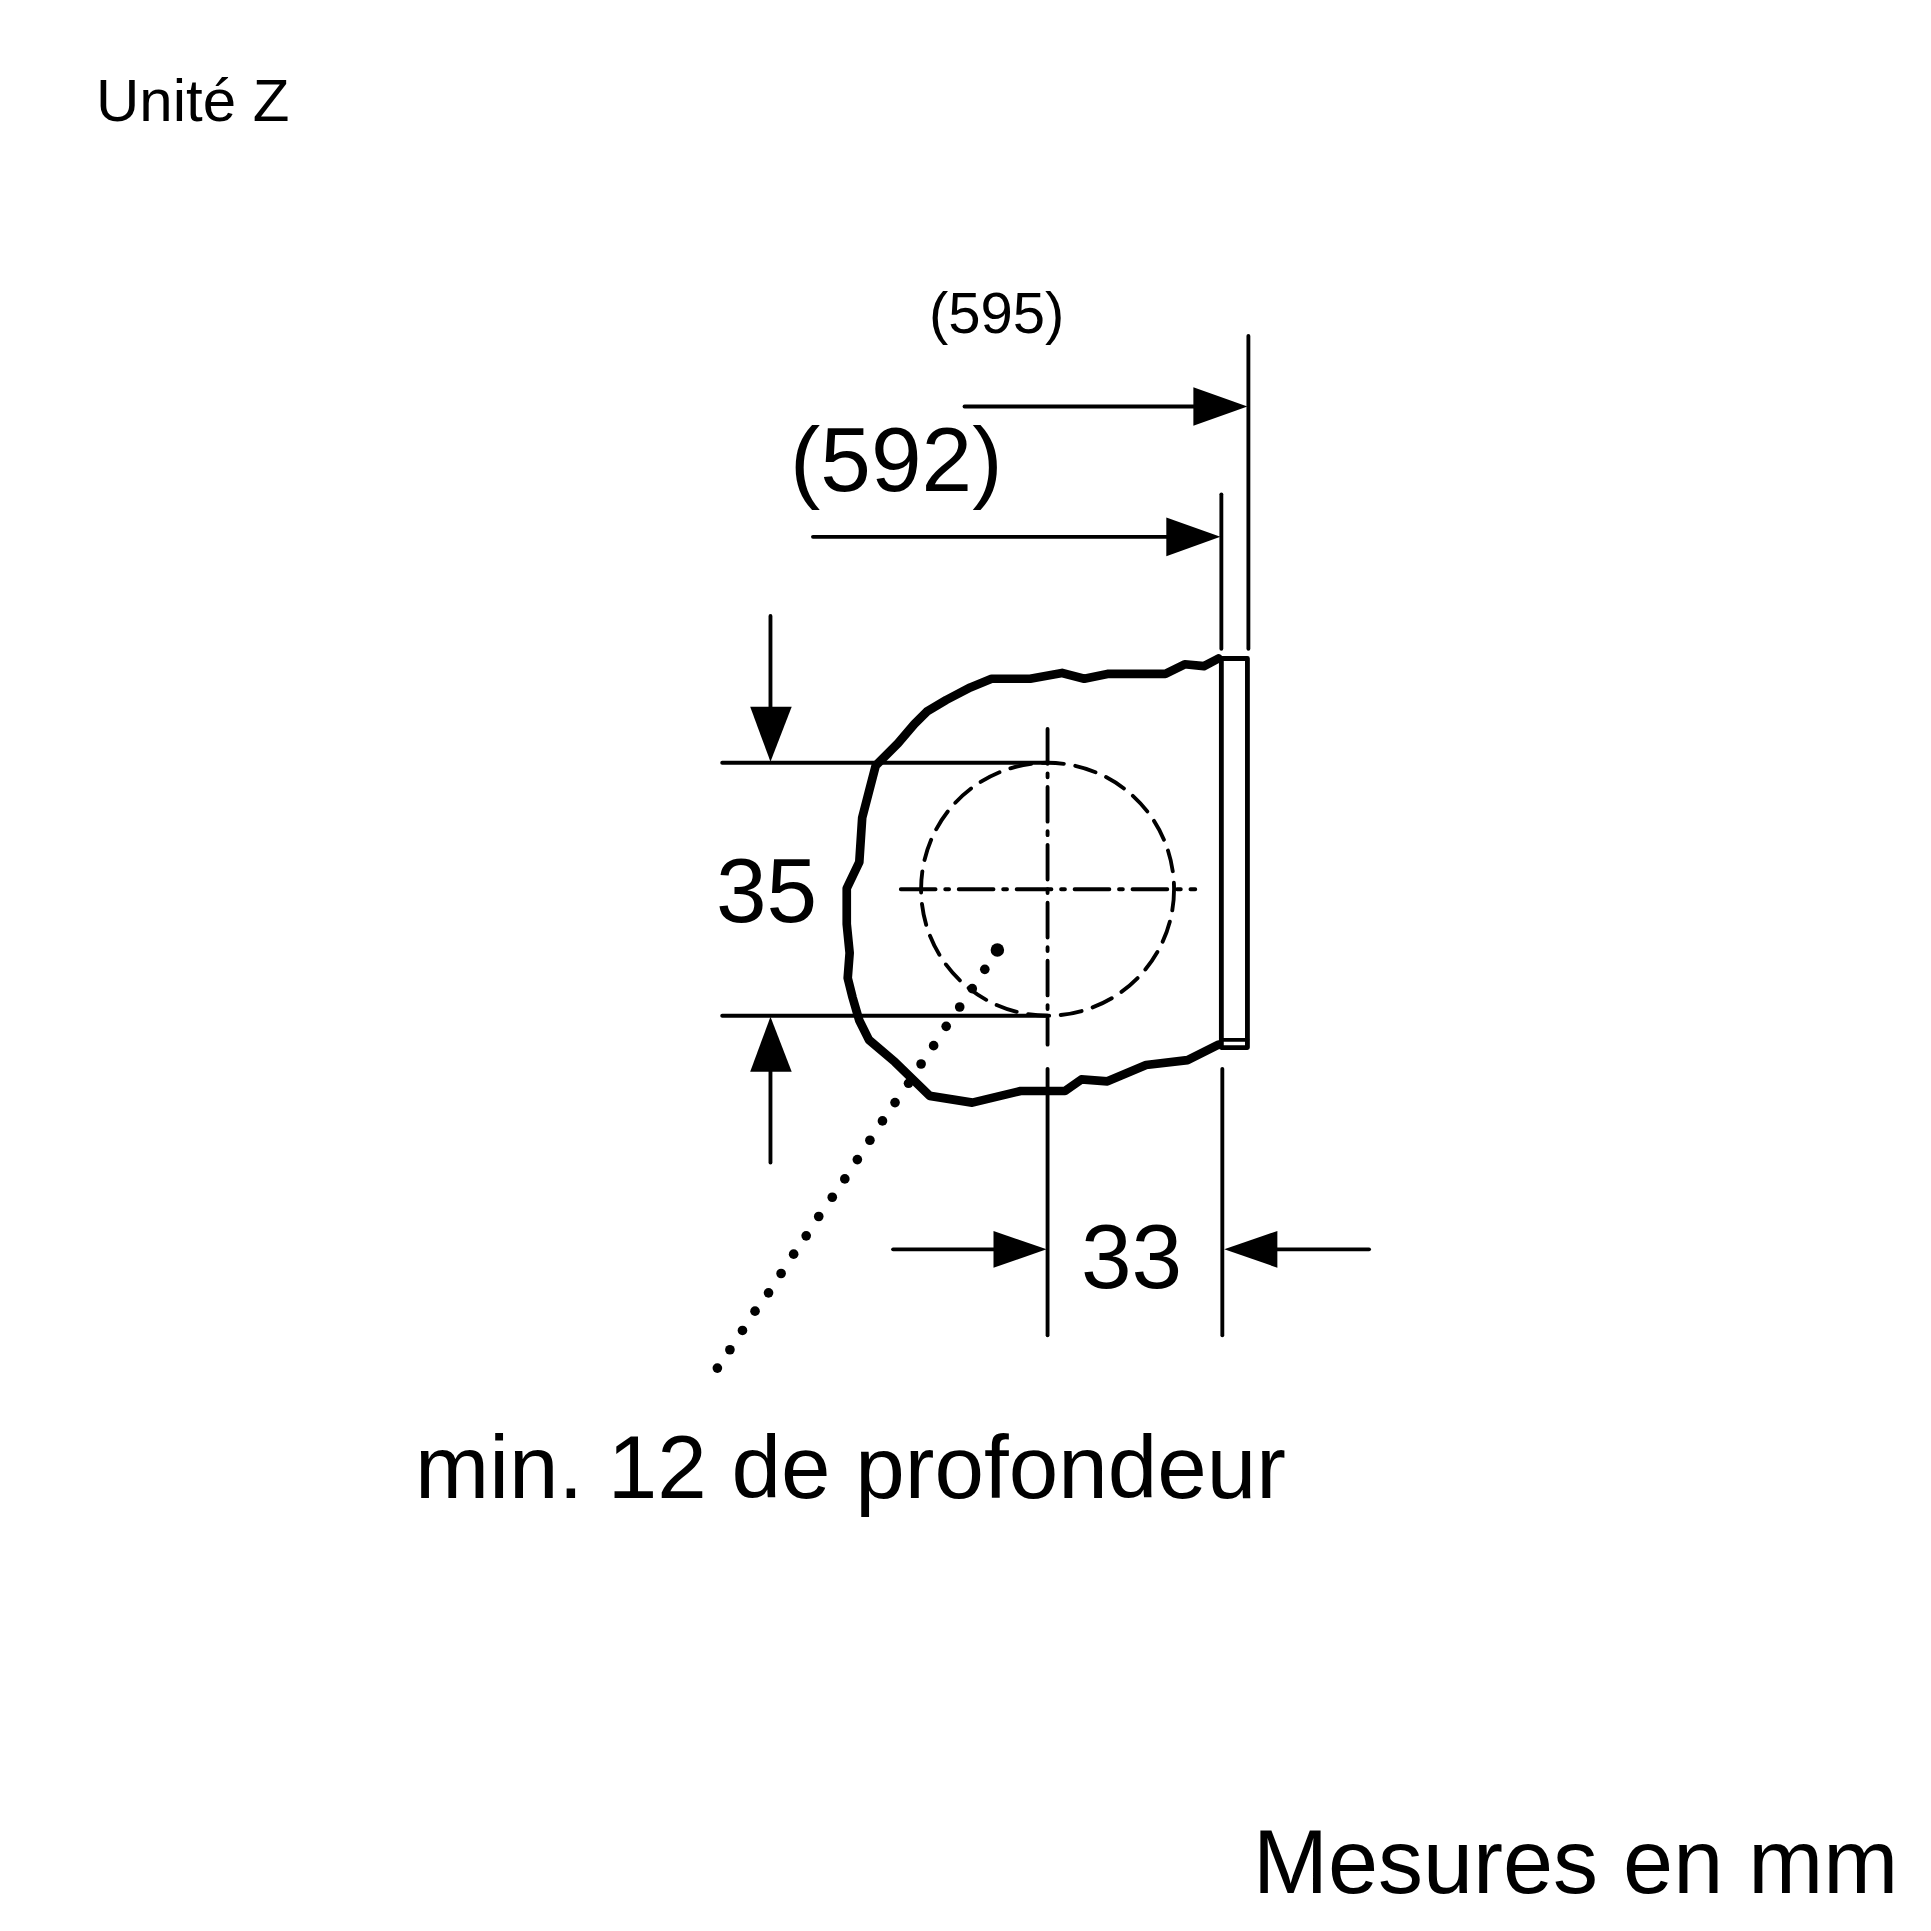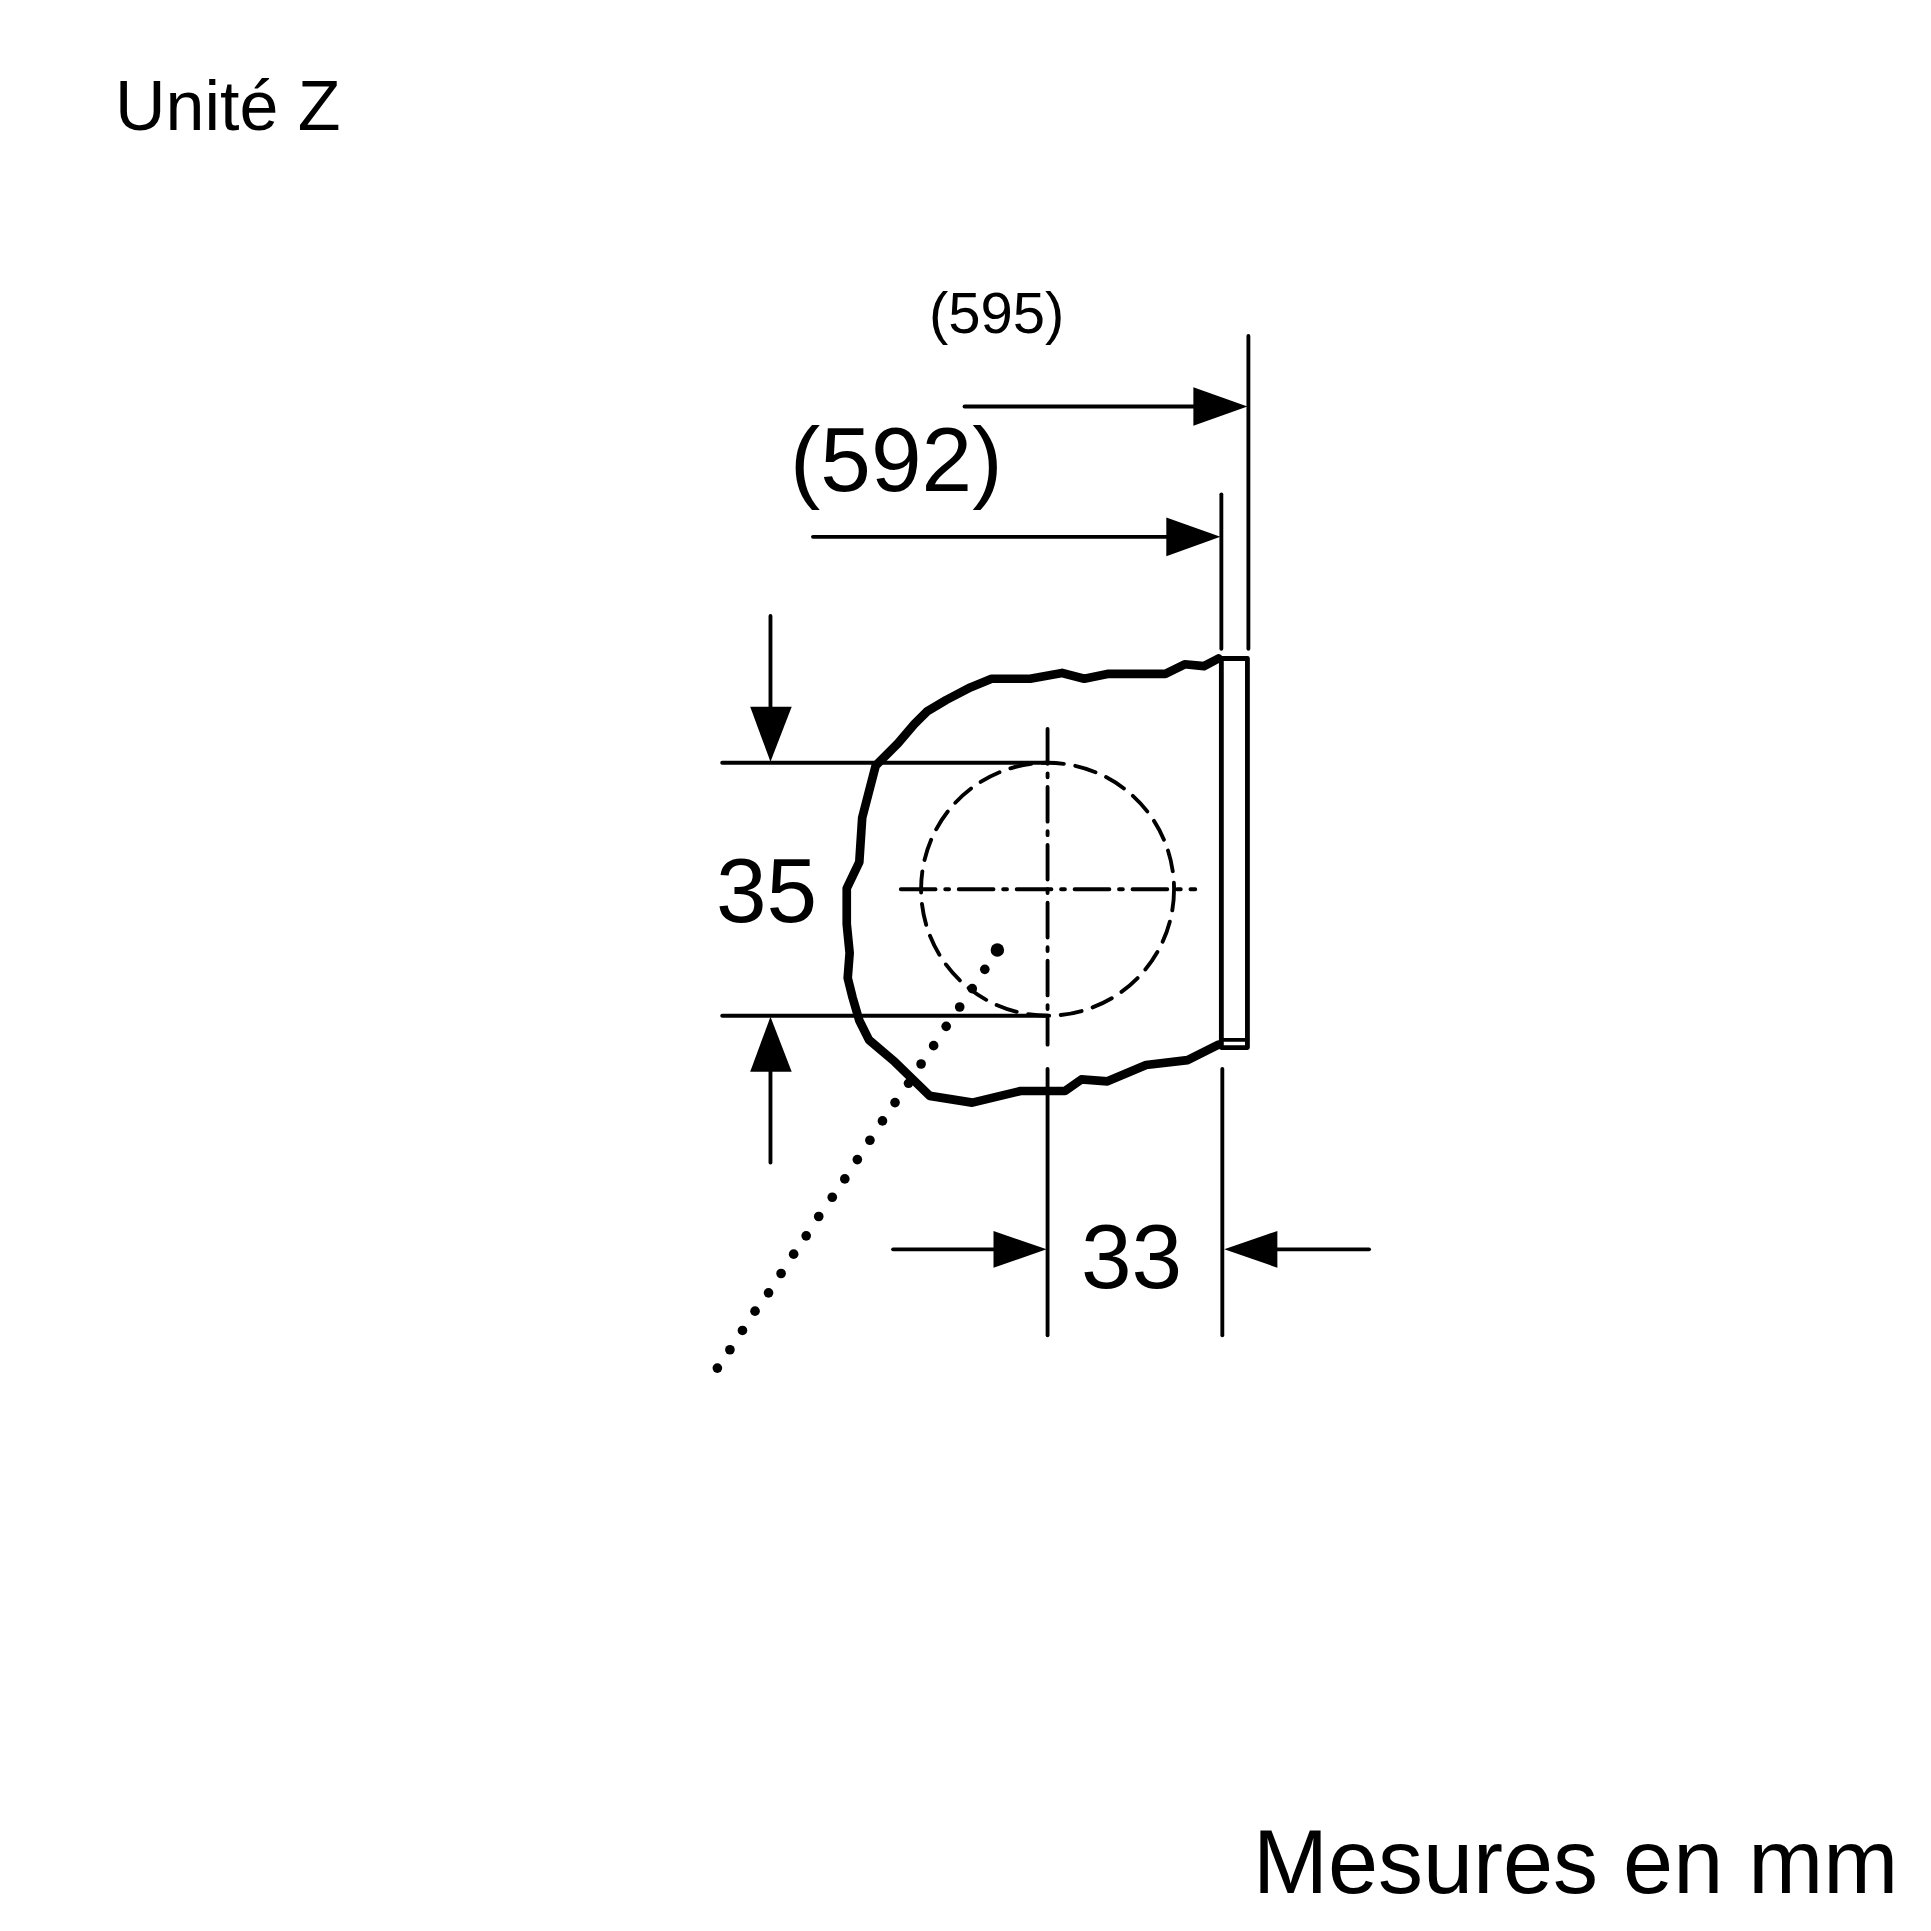--- a/index.html
+++ b/index.html
@@ -5,21 +5,21 @@
   html, body { margin: 0; padding: 0; background: #ffffff; }
   body { width: 1931px; height: 1931px; position: relative; overflow: hidden; }
   .canvas { position: absolute; left: 0; top: 0; width: 1931px; height: 1931px; }
   .lbl {
     position: absolute;
     font-family: "Liberation Sans", sans-serif;
     color: #000000;
     white-space: nowrap;
     line-height: 1;
   }
-  .title { left: 115px; top: 71px; font-size: 70px; }
+  .title { left: 96px; top: 71px; font-size: 60px; }
   .dim595 { left: 929px; top: 284px; font-size: 58px; }
   .dim592 { left: 790px; top: 414px; font-size: 91px; }
   .dim35 { left: 716px; top: 837px; font-size: 91px; margin-top: 8px; }
   .dim21 { left: 1081px; top: 1211px; font-size: 91px; }
   .note { left: 415px; top: 1422px; font-size: 89px; line-height: 90px; }
   .units { left: 1253px; top: 1817px; font-size: 90px; }
 </style>
 </head>
 <body>
 
@@ -94,15 +94,16 @@
     </g>
   </g>
 </svg>
 
 <div class="lbl title">Unité Z</div>
 <div class="lbl dim595">(595)</div>
 <div class="lbl dim592">(592)</div>
 <div class="lbl dim35">35</div>
 <div class="lbl dim21">33</div>
 <div class="lbl note">
+  <div>min. 12 de profondeur</div>
 </div>
 <div class="lbl units">Mesures en mm</div>
 
 
 </body></html>

